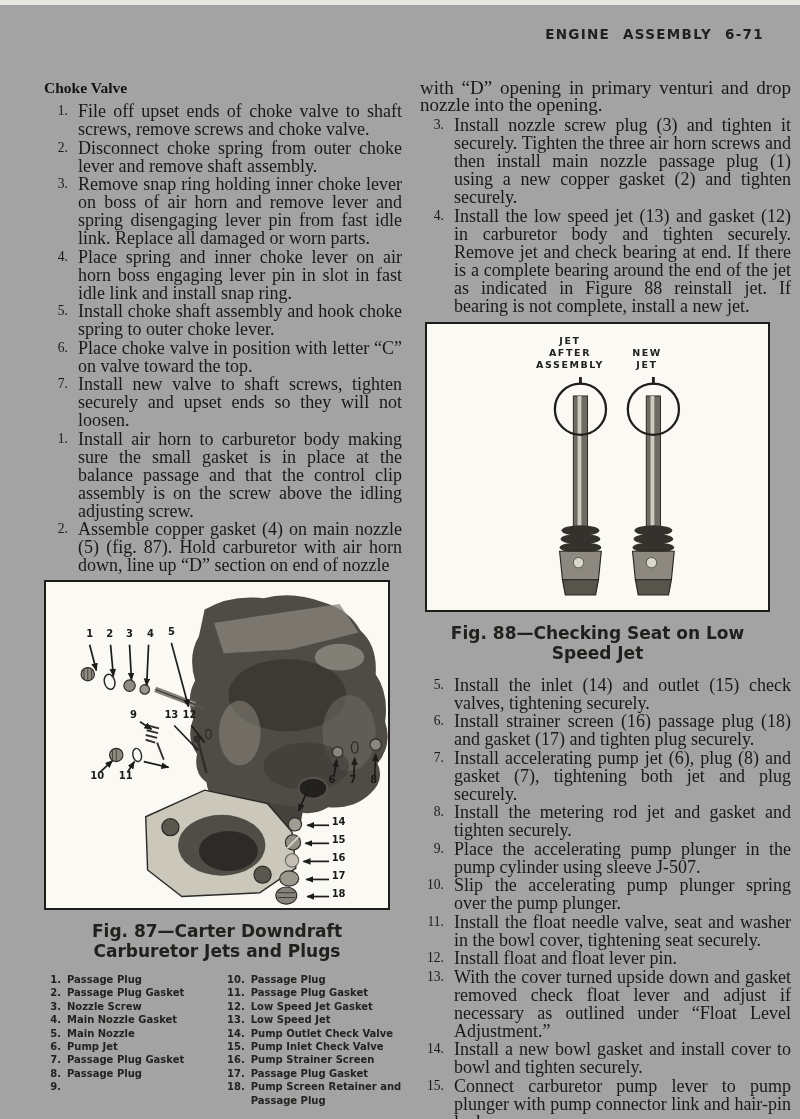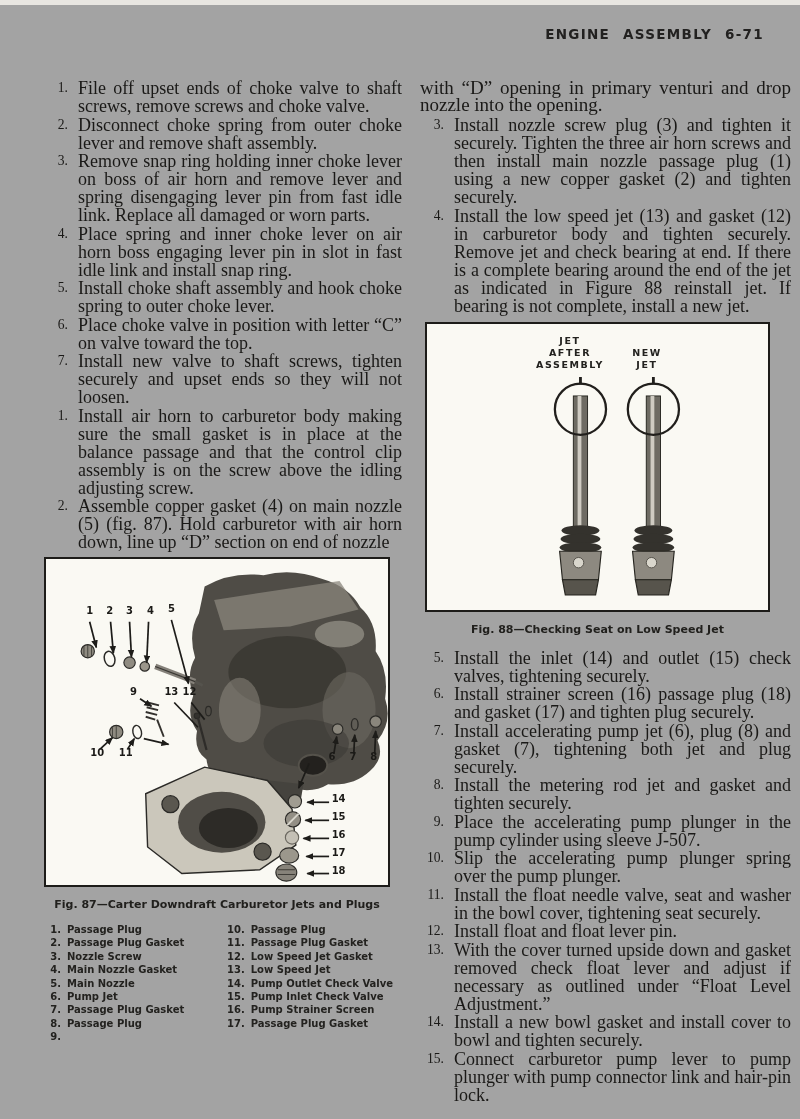--- a/index.html
+++ b/index.html
@@ -28,21 +28,21 @@
               font-size:13.6px; line-height:17px; }
   .step-text { flex:1; text-align:justify; font-size:18px; line-height:18px; }
   .cont { margin-left:23px; text-align:justify; font-size:19px; line-height:17px; }
 
   .figbox { border:2.5px solid #1d1c19; background:#faf9f3; box-sizing:border-box;padding-left:18px; }
   #fig87-box { width:346px; height:330px; margin-top:6px; }
   #fig88-box { width:345px; height:290px; margin:7px 0 0 5px; position:relative; }
   #fig87-box svg, #fig88-box svg { display:block; width:100%; height:100%; }
 
   .fig-cap {
-    font-family:"DejaVu Sans", sans-serif; font-weight:700; font-size:11px;
+    font-family:"DejaVu Sans", sans-serif; font-weight:700; font-size:17px;
     color:#21201d; text-align:center; margin-top:11px;
   }
   #fig87-cap { width:346px; }
   #fig88-cap { width:345px; margin-left:5px; }
 
   .parts { display:flex; margin-top:12px;
     font-family:"DejaVu Sans", sans-serif; font-weight:700;
     font-size:10px; line-height:13.4px; color:#23221f; }
   .parts-c1 { width:183px; }
   .parts-c2 { flex:1; }
@@ -65,20 +65,21 @@
         font-size:10.5px; fill:#1b1a17; text-anchor:middle; }
 </style>
 </head>
 <body>
 
 <div class="page">
 
   <div class="hdr">ENGINE ASSEMBLY 6-71</div>
 
   <div class="col col-left">
+    <h2 class="sec-h">Choke Valve</h2>
     <div>
         <div class="step">
           <span class="step-num">1.</span>
           <span class="step-text">File off upset ends of choke valve to shaft screws, remove screws and choke valve.</span>
         </div>
         <div class="step">
           <span class="step-num">2.</span>
           <span class="step-text">Disconnect choke spring from outer choke lever and remove shaft assembly.</span>
         </div>
         <div class="step">
@@ -281,20 +282,24 @@
             <span class="part-label">Pump Inlet Check Valve</span>
           </div>
           <div class="part">
             <span class="part-num">16.</span>
             <span class="part-label">Pump Strainer Screen</span>
           </div>
           <div class="part">
             <span class="part-num">17.</span>
             <span class="part-label">Passage Plug Gasket</span>
           </div>
+          <div class="part">
+            <span class="part-num">18.</span>
+            <span class="part-label">Pump Screen Retainer and Passage Plug</span>
+          </div>
         </div>
     </div>
   </div>
 
   <div class="col col-right">
     <p class="cont" style="margin:0">with “D” opening in primary venturi and drop nozzle into the opening.</p>
     <div class="steps-top">
         <div class="step">
           <span class="step-num">3.</span>
           <span class="step-text">Install nozzle screw plug (3) and tighten it securely. Tighten the three air horn screws and then install main nozzle passage plug (1) using a new copper gasket (2) and tighten securely.</span>

